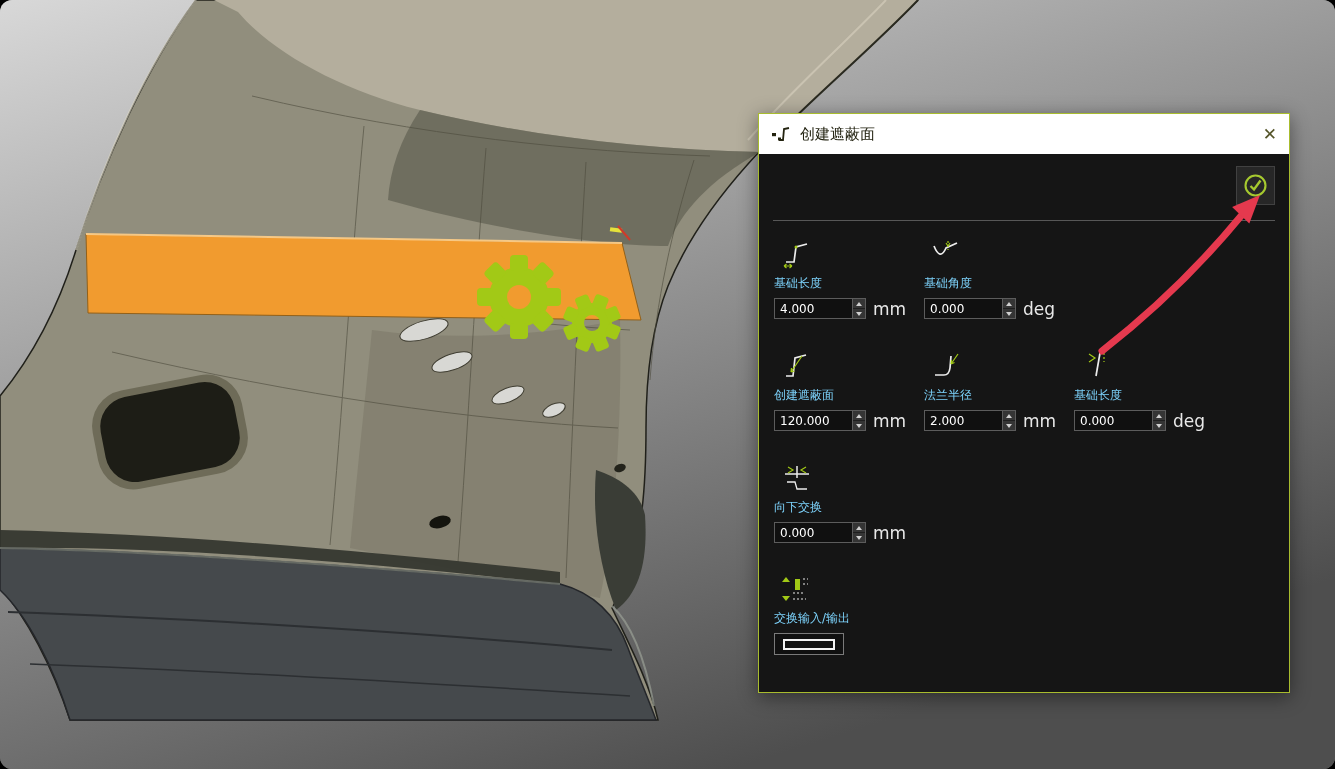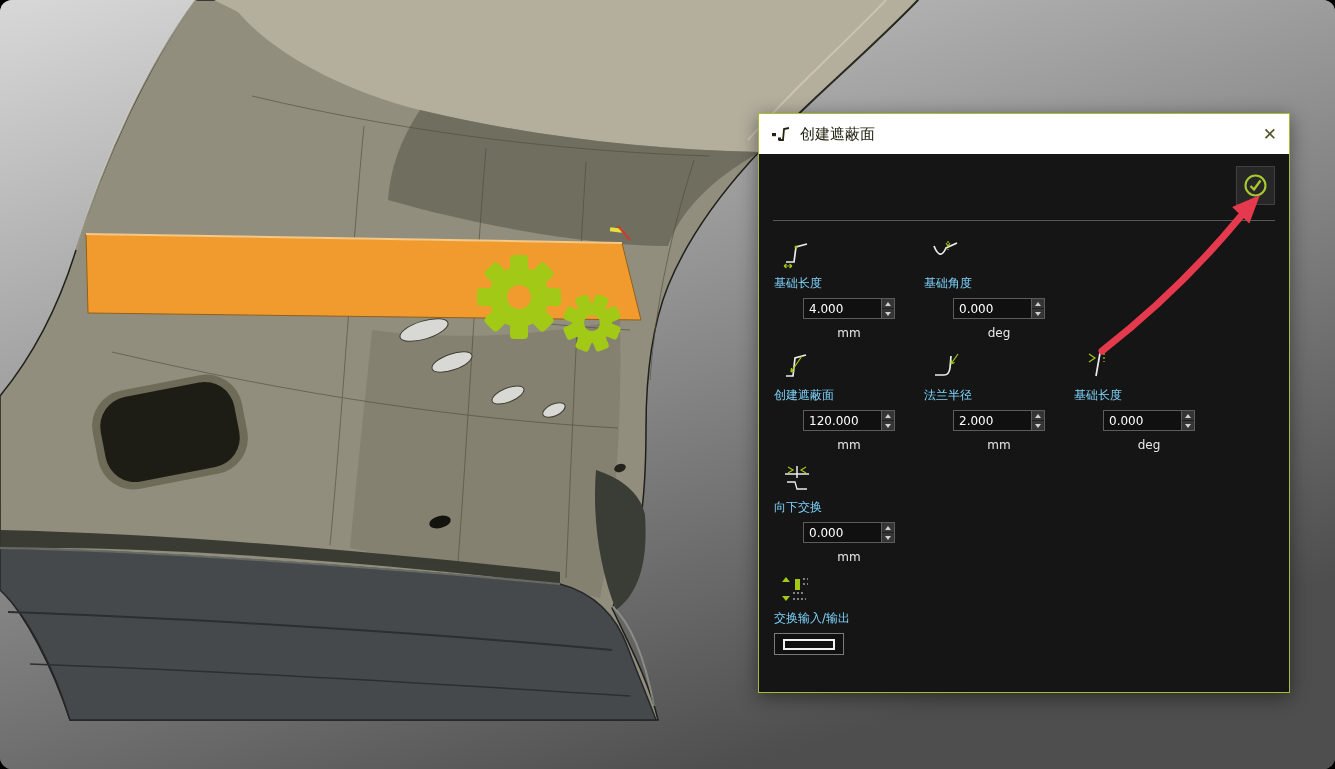--- a/index.html
+++ b/index.html
@@ -14,31 +14,31 @@
   .dlg-header { height:40px; background:#ffffff; display:flex; align-items:center; padding:0 12px; gap:9px; }
   .dlg-title { font-size:15px; color:#20200e; }
   .dlg-close { margin-left:auto; font-size:17px; color:#55552a; cursor:pointer; line-height:1; user-select:none; }
   .ok-btn { position:absolute; top:52px; right:14px; width:39px; height:39px; background:#272727;
             border:1px solid #414141; display:flex; align-items:center; justify-content:center; cursor:pointer; }
   .separator { position:absolute; left:14px; right:14px; top:106px; height:1px; background:#575757; }
 
   .field { position:absolute; width:150px; }
   .ficon { display:block; margin:0 0 5px 6px; }
   .flabel { font-size:12px; color:#7dd3fc; margin-bottom:6px; white-space:nowrap; }
-  .frow { display:flex; align-items:center; gap:7px;flex-direction:column; }
+  .frow { display:flex; align-items:center; gap:7px; }
   .numbox { display:flex; width:92px; height:21px; border:1px solid #5c5c5c; background:#101010; }
   .numinput { flex:1; min-width:0; background:transparent; border:none; color:#fff; font-size:12px;
               padding:0 5px; font-family:inherit; outline:none; }
   .spinner { width:13px; display:flex; flex-direction:column; border-left:1px solid #5c5c5c; }
   .sp { flex:1; background:#353535; display:flex; align-items:center; justify-content:center; cursor:pointer; }
   .sp.up { border-bottom:1px solid #1e1e1e; }
   .sp::after { content:""; display:block; border-left:3px solid transparent; border-right:3px solid transparent; }
   .sp.up::after { border-bottom:4px solid #d0d0d0; }
   .sp.down::after { border-top:4px solid #d0d0d0; }
-  .unit { font-size:12px; color:#e8e8e8; }
+  .unit { font-size:17px; color:#e8e8e8; }
 
   .toggle-box { width:70px; height:22px; border:1px solid #7a7a7a; background:#101010;
                 display:flex; align-items:center; justify-content:center; cursor:pointer; }
   .ti-off { width:52px; height:11px; border:2px solid #f2f2f2; background:transparent; }
   .ti-on  { width:52px; height:13px; background:#a9c433; border:1px solid #c4da57; }
 
   .arrow-overlay { position:absolute; left:0; top:0; pointer-events:none; z-index:20; }
 </style>
 </head>
 <body>

